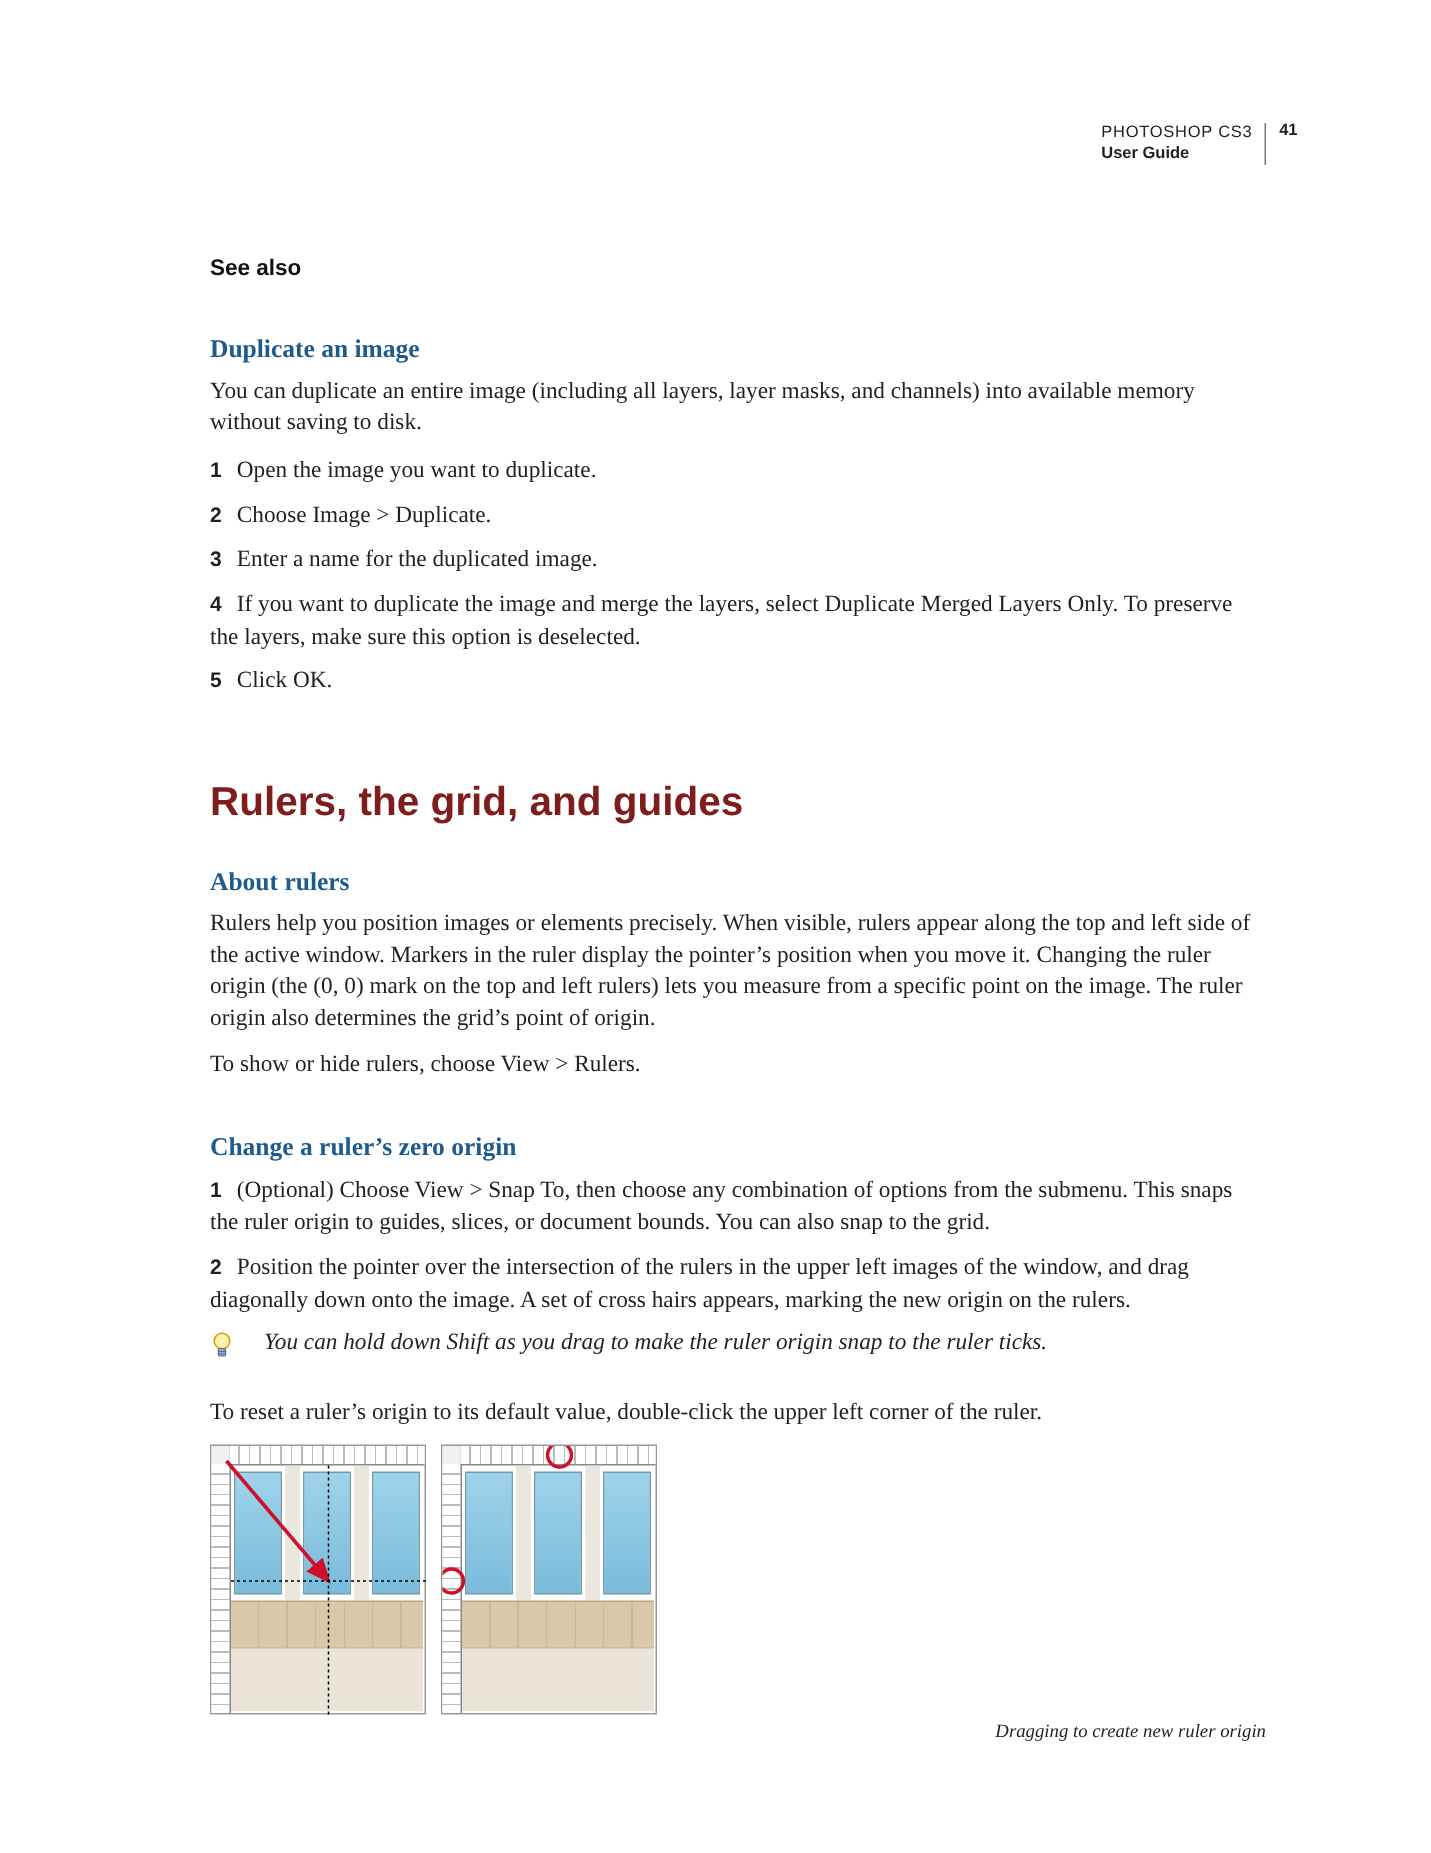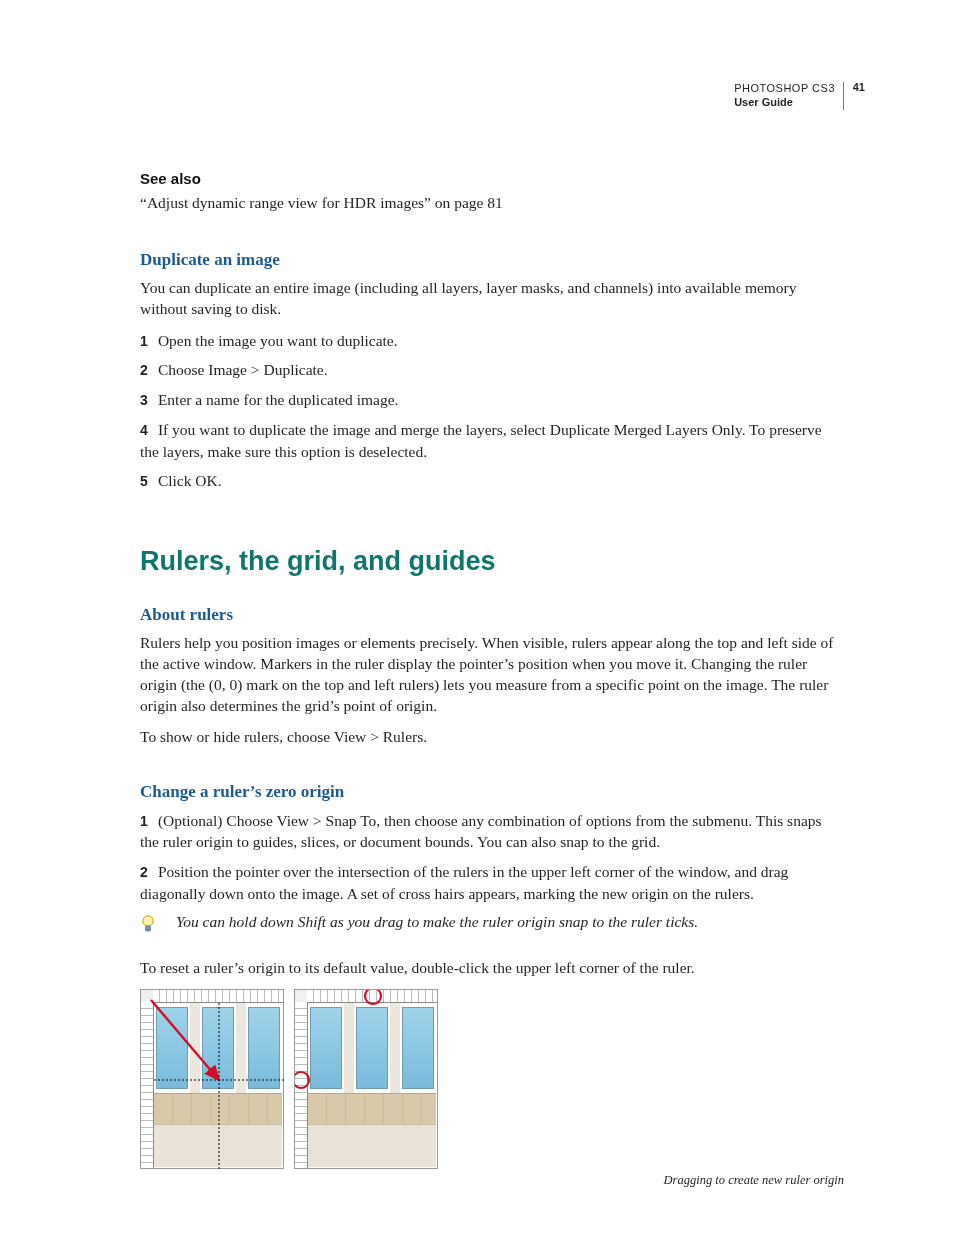--- a/index.html
+++ b/index.html
@@ -49,21 +49,21 @@
     font-weight: 700;
     font-size: 17px;
     margin: 0 0 8px 0;
     color: #1d5b8d;
   }
   h1.chapter {
     font-family: "Myriad Pro", "Segoe UI", Arial, sans-serif;
     font-weight: 700;
     font-size: 27px;
     margin: 0 0 28px 0;
-    color: #0f766e;
+    color: #7f1d1d;
   }
   p.body {
     font-size: 15.5px;
     line-height: 1.35;
     margin: 0 0 10px 0;
   }
   .numstep {
     font-size: 15.5px;
     line-height: 1.4;
     margin: 0 0 8px 0;
@@ -141,21 +141,20 @@
   <div class="hdr">
     <span class="prod">PHOTOSHOP CS3</span>
     <span class="pg">41</span><br>
     <span class="ug">User Guide</span>
   </div>
 
   <div class="content">
 
     <div class="block">
       <h3 class="subhead">See also</h3>
-      <p class="body">“Adjust dynamic range view for HDR images” on page 81</p>
     </div>
 
     <div class="block" style="margin-top:36px">
       <h3 class="bluehead">Duplicate an image</h3>
       <p class="body">You can duplicate an entire image (including all layers, layer masks, and channels) into available memory without saving to disk.</p>
 
       <p class="numstep"><span class="num">1</span>&nbsp;<span>Open the image you want to duplicate.</span></p>
       <p class="numstep"><span class="num">2</span>&nbsp;<span>Choose Image &gt; Duplicate.</span></p>
       <p class="numstep"><span class="num">3</span>&nbsp;<span>Enter a name for the duplicated image.</span></p>
       <p class="numstep"><span class="num">4</span>&nbsp;<span>If you want to duplicate the image and merge the layers, select Duplicate Merged Layers Only. To preserve the layers, make sure this option is deselected.</span></p>
@@ -169,21 +168,21 @@
     <div class="block">
       <h3 class="bluehead">About rulers</h3>
       <p class="body">Rulers help you position images or elements precisely. When visible, rulers appear along the top and left side of the active window. Markers in the ruler display the pointer’s position when you move it. Changing the ruler origin (the (0, 0) mark on the top and left rulers) lets you measure from a specific point on the image. The ruler origin also determines the grid’s point of origin.</p>
       <p class="body">To show or hide rulers, choose View &gt; Rulers.</p>
     </div>
 
     <div class="block" style="margin-top:34px">
       <h3 class="bluehead">Change a ruler’s zero origin</h3>
 
       <p class="numstep"><span class="num">1</span>&nbsp;<span>(Optional) Choose View &gt; Snap To, then choose any combination of options from the submenu. This snaps the ruler origin to guides, slices, or document bounds. You can also snap to the grid.</span></p>
-      <p class="numstep"><span class="num">2</span>&nbsp;<span>Position the pointer over the intersection of the rulers in the upper left corner of the window, and drag diagonally down onto the image. A set of cross hairs appears, marking the new origin on the rulers.</span></p>
+      <p class="numstep"><span class="num">2</span>&nbsp;<span>Position the pointer over the intersection of the rulers in the upper left images of the window, and drag diagonally down onto the image. A set of cross hairs appears, marking the new origin on the rulers.</span></p>
 
       <div class="tipline">
         <span class="bulb-icon">
           <svg width="16" height="22" viewBox="0 0 16 22">
             <circle cx="8" cy="7" r="5.2" fill="#fff2b0" stroke="#caa200" stroke-width="1"></circle>
             <rect x="5.6" y="12" width="4.8" height="5" rx="1" fill="#9ba7c2" stroke="#5b6c93" stroke-width=".8"></rect>
             <line x1="5.6" y1="14" x2="10.4" y2="14" stroke="#5b6c93" stroke-width=".7"></line>
             <line x1="5.6" y1="15.6" x2="10.4" y2="15.6" stroke="#5b6c93" stroke-width=".7"></line>
           </svg>
         </span>

